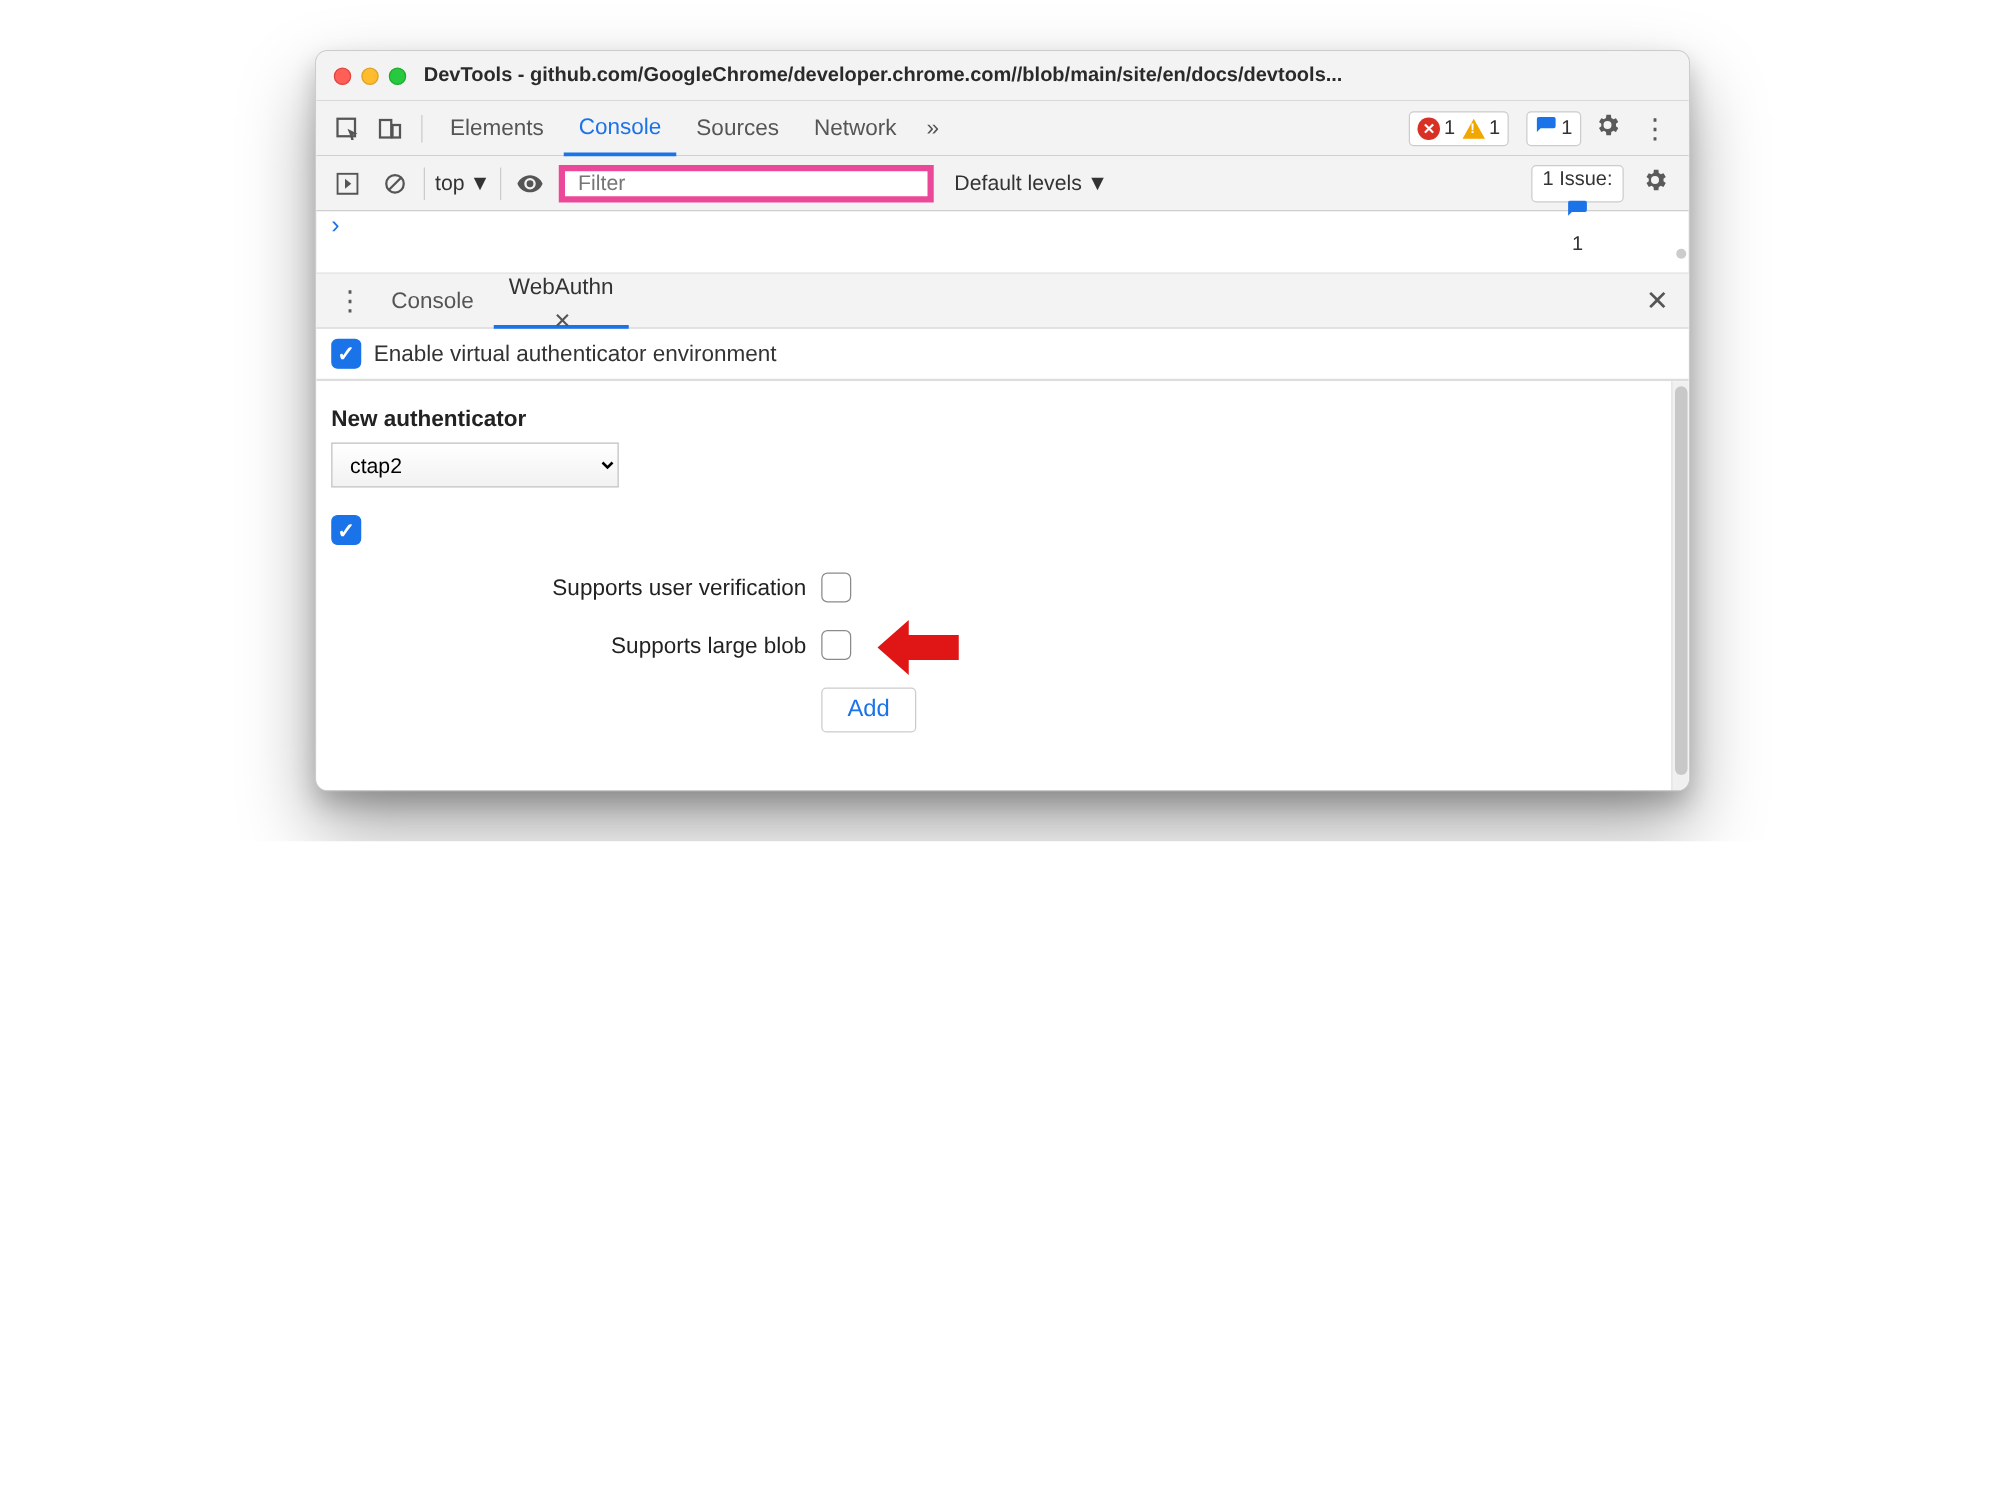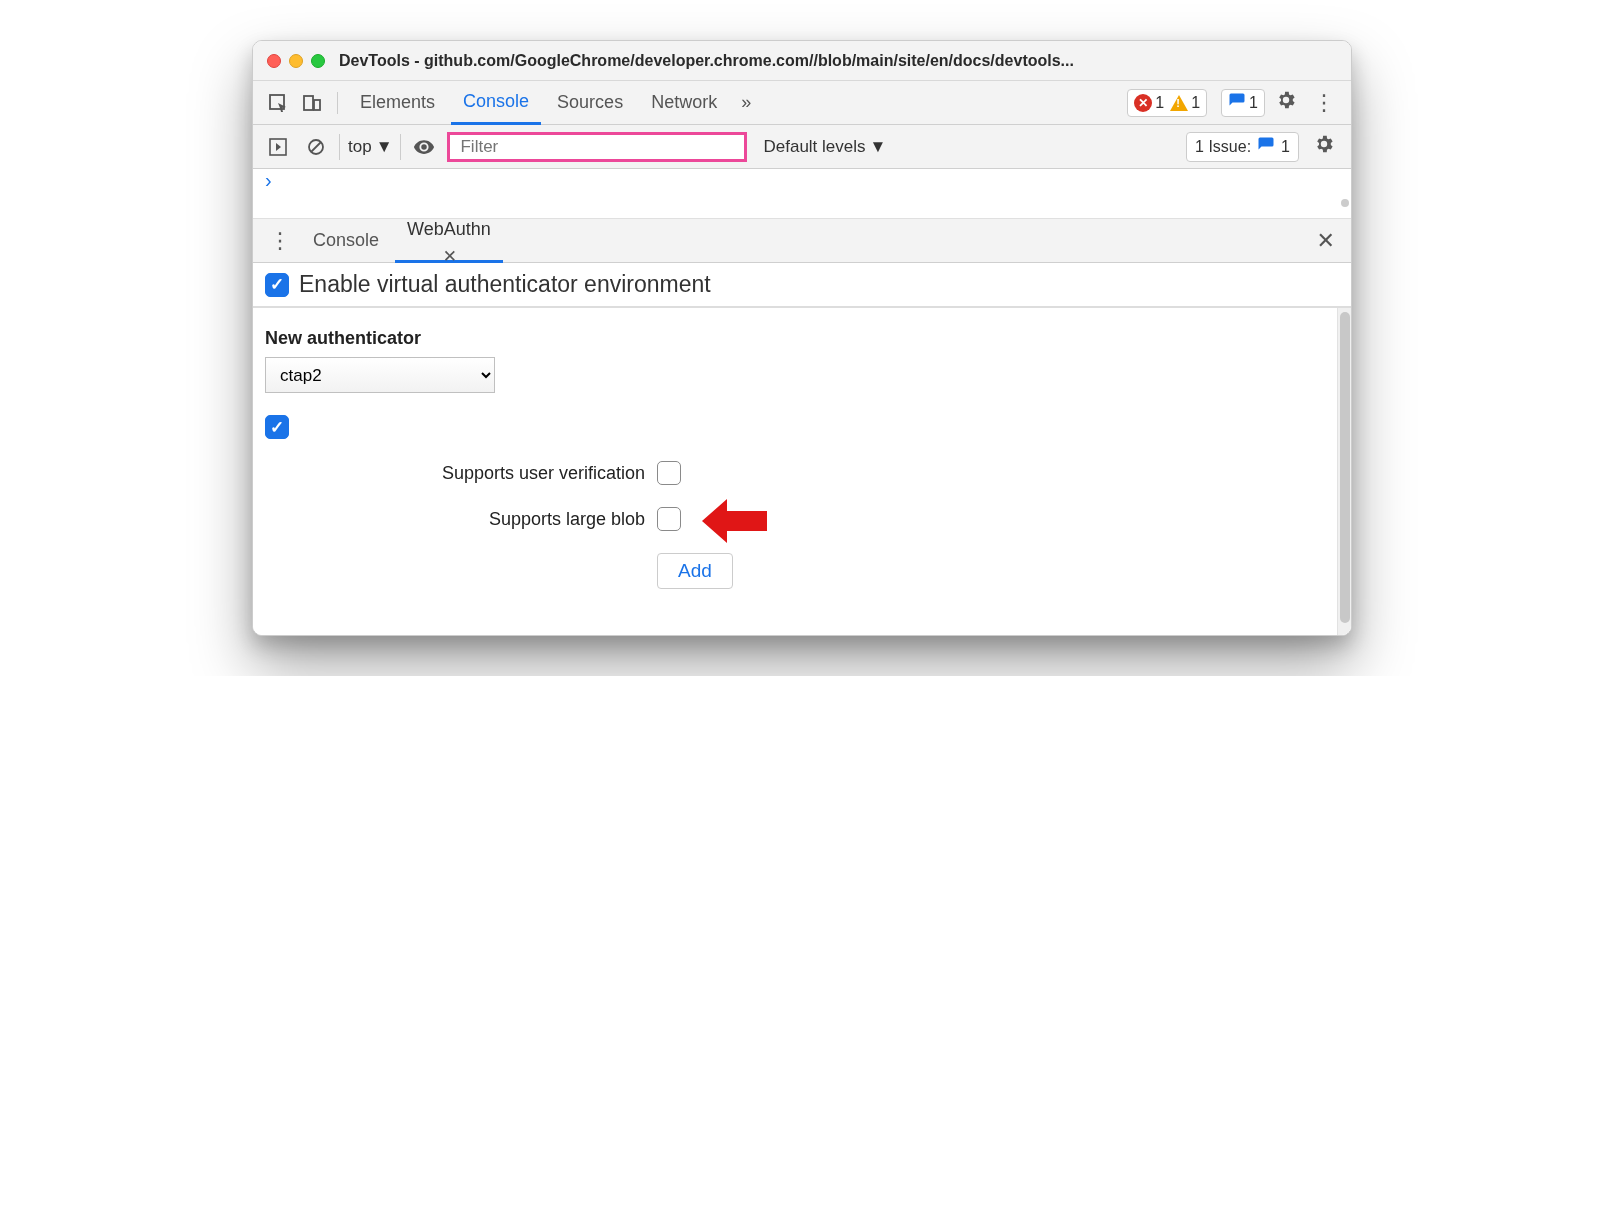--- a/index.html
+++ b/index.html
@@ -103,32 +103,32 @@
   height: 44px;
   gap: 8px;
 }
 .sel-scope {
   display: flex; align-items: center; gap: 4px;
   padding: 0 8px; font-size: 17px; color: #333; cursor: pointer;
   border-left: 1px solid #ccc; border-right: 1px solid #ccc; height: 26px;
 }
 .filter-input {
   flex: 0 0 300px;
-  border: 3px solid #ec4899;
+  border: 5px solid #ec4899;
   background: #fff;
   padding: 4px 10px;
   height: 30px;
   font-size: 17px;
   color: #333;
 }
 .levels-sel { display: flex; align-items: center; gap: 4px; font-size: 17px; color: #333; cursor: pointer; padding: 0 8px; }
 .issue-badge {
   border: 1px solid #ccc; background: #fff; border-radius: 4px;
   padding: 2px 8px; display: flex; align-items: center; gap: 6px;
-  font-size: 16px; color: #333; height: 30px;
+  font-size: 16px; color: #333; height: 30px; flex-direction: column;
 }
 
 .console-body { height: 50px; position: relative; border-bottom: 1px solid #e0e0e0; }
 .console-body::after {
   content: "";
   position: absolute;
   right: 2px; top: 30px; width: 8px; height: 8px;
   background: #ccc; border-radius: 50%;
 }
 .caret-blue { color: #1a73e8; font-size: 20px; padding-left: 12px; }
@@ -144,21 +144,21 @@
   display: flex; align-items: center; gap: 6px;
   font-size: 18px; color: #555; cursor: pointer;
 }
 .dtab.active { color: #333; border-bottom: 3px solid #1a73e8; margin-bottom: -1px; flex-direction: column; }
 .close-x { color: #555; cursor: pointer; margin-left: 2px; font-size: 17px; }
 .drawer-close { margin-left: auto; color: #555; font-size: 22px; cursor: pointer; padding: 0 6px; }
 
 .enable-row {
   display: flex; align-items: center; gap: 10px;
   padding: 8px 12px; border-bottom: 2px solid #ddd;
-  font-size: 23px; color: #333; background: #fff;
+  font-size: 18px; color: #333; background: #fff;
 }
 .content-area {
   display: flex;
   background: #fff;
 }
 .panel {
   flex: 1;
   padding: 20px 12px 24px;
   position: relative;
 }

